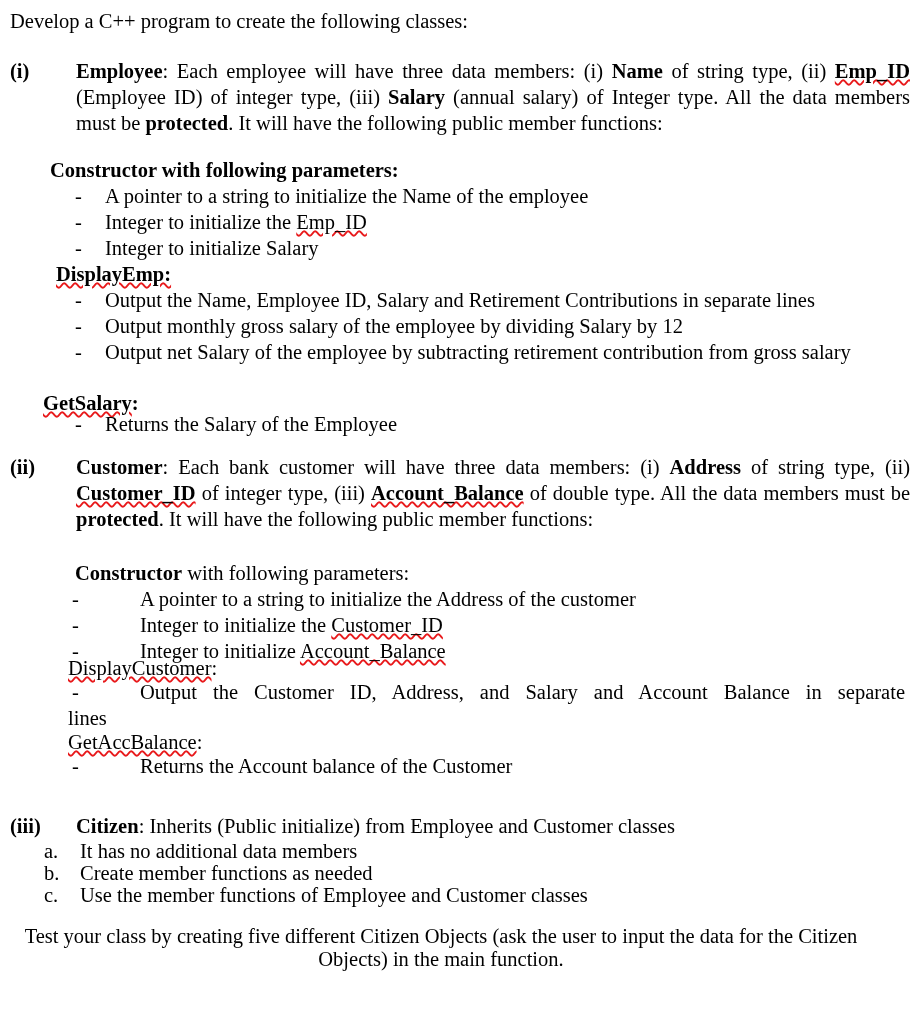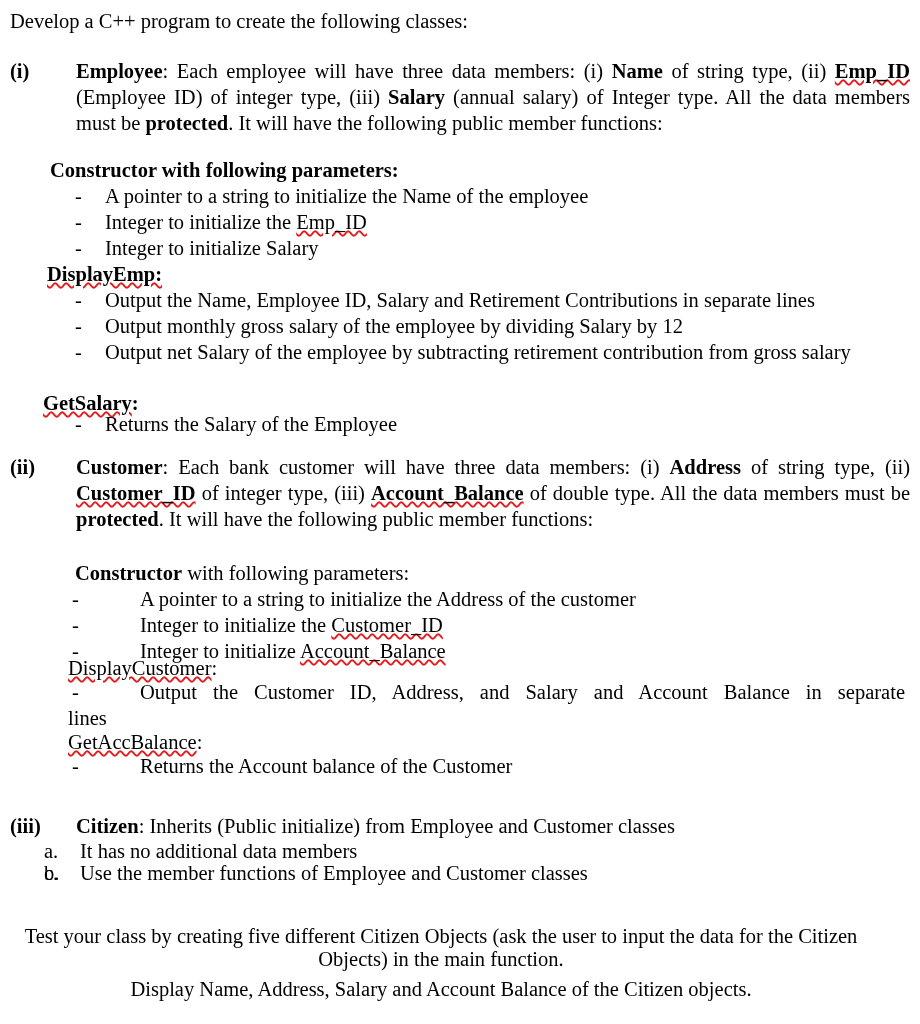--- a/index.html
+++ b/index.html
@@ -141,21 +141,21 @@
     <div class="dash-row">
       <span class="dash">-</span>
       <span class="dash-text"><span>Integer to initialize the </span><span class="sp">Emp_ID</span></span>
     </div>
     <div class="dash-row">
       <span class="dash">-</span>
       <span class="dash-text">Integer to initialize Salary</span>
     </div>
   </div>
 
-  <div class="mf" style="left:47px; top:261px;text-align:center;">
+  <div class="mf" style="left:56px; top:261px;text-align:center;">
     <div class="mf-title"><b class="sp">DisplayEmp:</b></div>
   </div>
   <div class="mf list-emp" style="left:0px; top:287px; width:830px;">
     <div class="dash-row">
       <span class="dash">-</span>
       <span class="dash-text">Output the Name, Employee ID, Salary and Retirement Contributions in separate lines</span>
     </div>
     <div class="dash-row">
       <span class="dash">-</span>
       <span class="dash-text">Output monthly gross salary of the employee by dividing Salary by 12</span>
@@ -227,23 +227,23 @@
     <div class="sec-body" style="text-align:left;"><b>Citizen</b><span>: Inherits (Public initialize) from Employee and Customer classes</span></div>
   </div>
 
   <ul class="alpha-list" style="position:absolute; left:44px; top:840px; width:800px;">
     <li>
       <span class="lbl">a.</span>
       <span>It has no additional data members</span>
     </li>
     <li>
       <span class="lbl">b.</span>
+      <span>Create member functions as needed</span>
     </li>
     <li>
       <span class="lbl">c.</span>
       <span>Use the member functions of Employee and Customer classes</span>
     </li>
   </ul>
 
   <div class="tail" style="top:925px;">Test your class by creating five different Citizen Objects (ask the user to input the data for the Citizen Objects) in the main function.</div>
-  <div class="tail" style="top:978px;">Display Name, Address, Salary and Account Balance of the Citizen objects.</div>
 
 </div>
 
 </body></html>

